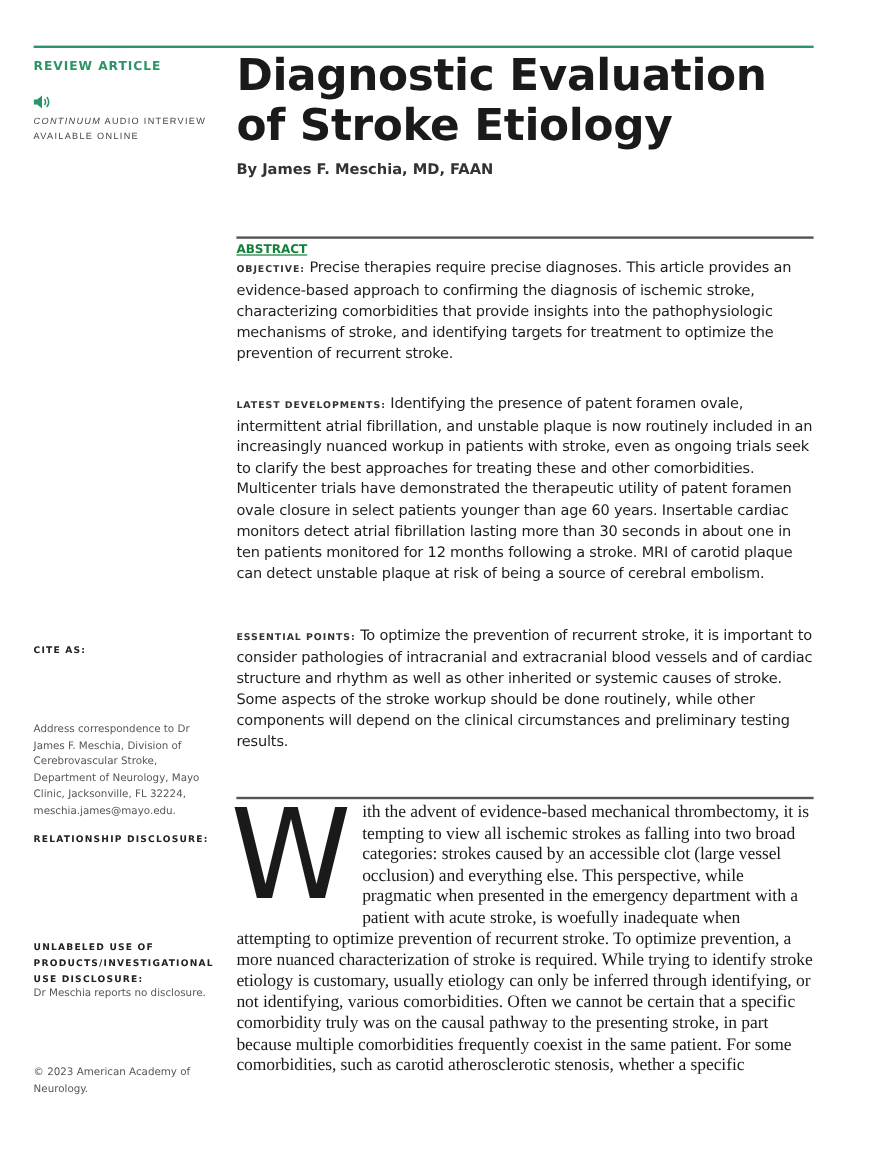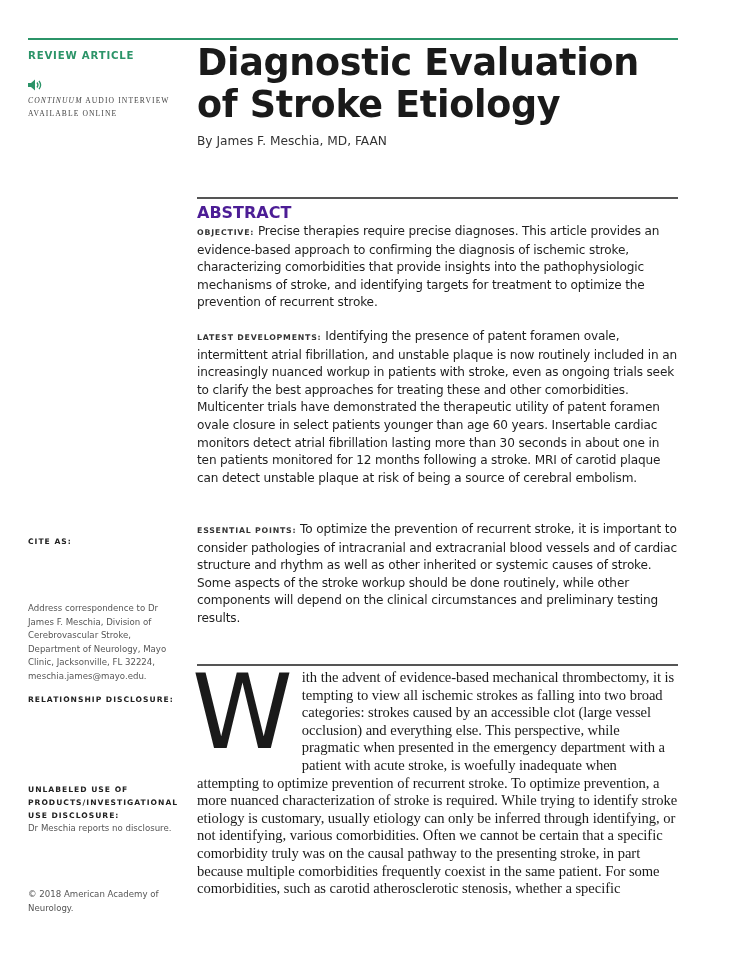--- a/index.html
+++ b/index.html
@@ -6,42 +6,42 @@
     body { width: 733px; height: 960px; position: relative; overflow: hidden; color: #1e1e1e; }
     .page { position: absolute; inset: 0; }
 
     .top-rule { position: absolute; top: 38px; left: 28px; width: 650px; height: 2px; background: #2b9468; }
 
     
     .sidebar { position: absolute; left: 28px; top: 48px; width: 150px; font-family: "Liberation Sans", sans-serif; }
     .review-label { font-family: "DejaVu Sans", sans-serif; font-weight: bold; font-size: 10.2px; letter-spacing: 0.8px; color: #2b9468; margin: 2px 0 12px 0; }
     .audio { margin-top: 18px; }
     .speaker-icon { display: block; width: 15px; height: 12px; }
-    .audio-text { font-family: Liberation Serif, serif; font-size: 7.6px; letter-spacing: 1.1px; color: #444; line-height: 13px; margin-top: 3px; text-transform: uppercase; }
+    .audio-text { font-family: Liberation Sans, sans-serif; font-size: 7.6px; letter-spacing: 1.1px; color: #444; line-height: 13px; margin-top: 3px; text-transform: uppercase; }
     .audio-text em { font-style: italic; }
 
     .cite-block { position: absolute; left: 28px; top: 535px; width: 150px; }
     .side-head { font-family: "DejaVu Sans", sans-serif; font-weight: bold; font-size: 7.6px; letter-spacing: 1px; color: #222; line-height: 13px; text-transform: uppercase; }
     .cite-text { font-family: "DejaVu Sans", sans-serif; font-size: 7.6px; letter-spacing: 1.1px; color: #555; line-height: 13px; text-transform: uppercase; }
     .side-body { font-family: "DejaVu Sans", sans-serif; font-size: 8.6px; color: #555; line-height: 13.5px; }
     .addr { position: absolute; left: 28px; top: 602px; width: 150px; }
     .rel { position: absolute; left: 28px; top: 693px; width: 150px; }
     .unl { position: absolute; left: 28px; top: 783px; width: 150px; }
     .copy { position: absolute; left: 28px; top: 888px; width: 150px; }
 
     
     .main { position: absolute; left: 197px; top: 42px; width: 482px; }
     .title { font-family: "DejaVu Sans", sans-serif; font-weight: bold; font-size: 36.5px; line-height: 42px; color: #1a1a1a; margin: 0; letter-spacing: -0.3px; }
-    .byline { font-family: "DejaVu Sans", sans-serif; font-size: 12.2px; color: #333; margin-top: 8px; }
+    .byline { font-family: "DejaVu Sans", sans-serif; font-size: 12.2px; color: #333; margin-top: 8px; font-weight: bold; }
 
     .rule-gray { position: absolute; left: 197px; width: 481px; height: 1.5px; background: #555; }
     .r1 { top: 197px; }
     .r2 { top: 664px; }
 
-    .section-head { font-family: "DejaVu Sans", sans-serif; font-weight: bold; font-size: 16px; color: #4c1d95; letter-spacing: 0px; }
+    .section-head { font-family: "DejaVu Sans", sans-serif; font-weight: bold; font-size: 10px; color: #15803d; letter-spacing: 0px; text-decoration: underline; }
     .abstract { position: absolute; left: 197px; top: 203px; width: 484px; }
     .abs-p { font-family: "DejaVu Sans", sans-serif; font-size: 12.1px; line-height: 17.6px; color: #1e1e1e; margin: 0; letter-spacing: -0.15px; font-weight: 500; }
     .abs-label { font-size: 7.8px; letter-spacing: 0.8px; text-transform: uppercase; font-weight: bold; color: #333; }
     .p1 { margin-top: 1px; }
     .p2 { position: absolute; top: 125px; }
     .p3 { position: absolute; top: 318px; }
 
     .intro { position: absolute; left: 197px; top: 669px; width: 484px; }
     .body-text { font-family: "Liberation Serif", serif; font-size: 14.6px; line-height: 17.6px; color: #1a1a1a; margin: 0; letter-spacing: -0.05px; }
     .dropcap { float: left; font-family: "DejaVu Sans", sans-serif; font-weight: normal; font-size: 104px; line-height: 82px; height: 86px; margin: 2px 8px 0 -6px; color: #1a1a1a; transform: scaleX(0.98); }
@@ -72,21 +72,21 @@
 
   <div class="rel">
     <div class="side-head">RELATIONSHIP DISCLOSURE:</div>
   </div>
 
   <div class="unl">
     <div class="side-head">UNLABELED USE OF PRODUCTS/INVESTIGATIONAL USE DISCLOSURE:</div>
     <div class="side-body">Dr Meschia reports no disclosure.</div>
   </div>
 
-  <div class="copy side-body">© 2018 American Academy of Neurology.</div>
+  <div class="copy side-body">© 2023 American Academy of Neurology.</div>
 
   <div class="main">
     <h1 class="title">Diagnostic Evaluation of Stroke Etiology</h1>
     <div class="byline">By James F. Meschia, MD, FAAN</div>
   </div>
 
   <div class="rule-gray r1"></div>
 
   <div class="abstract">
     <div class="section-head">ABSTRACT</div>

